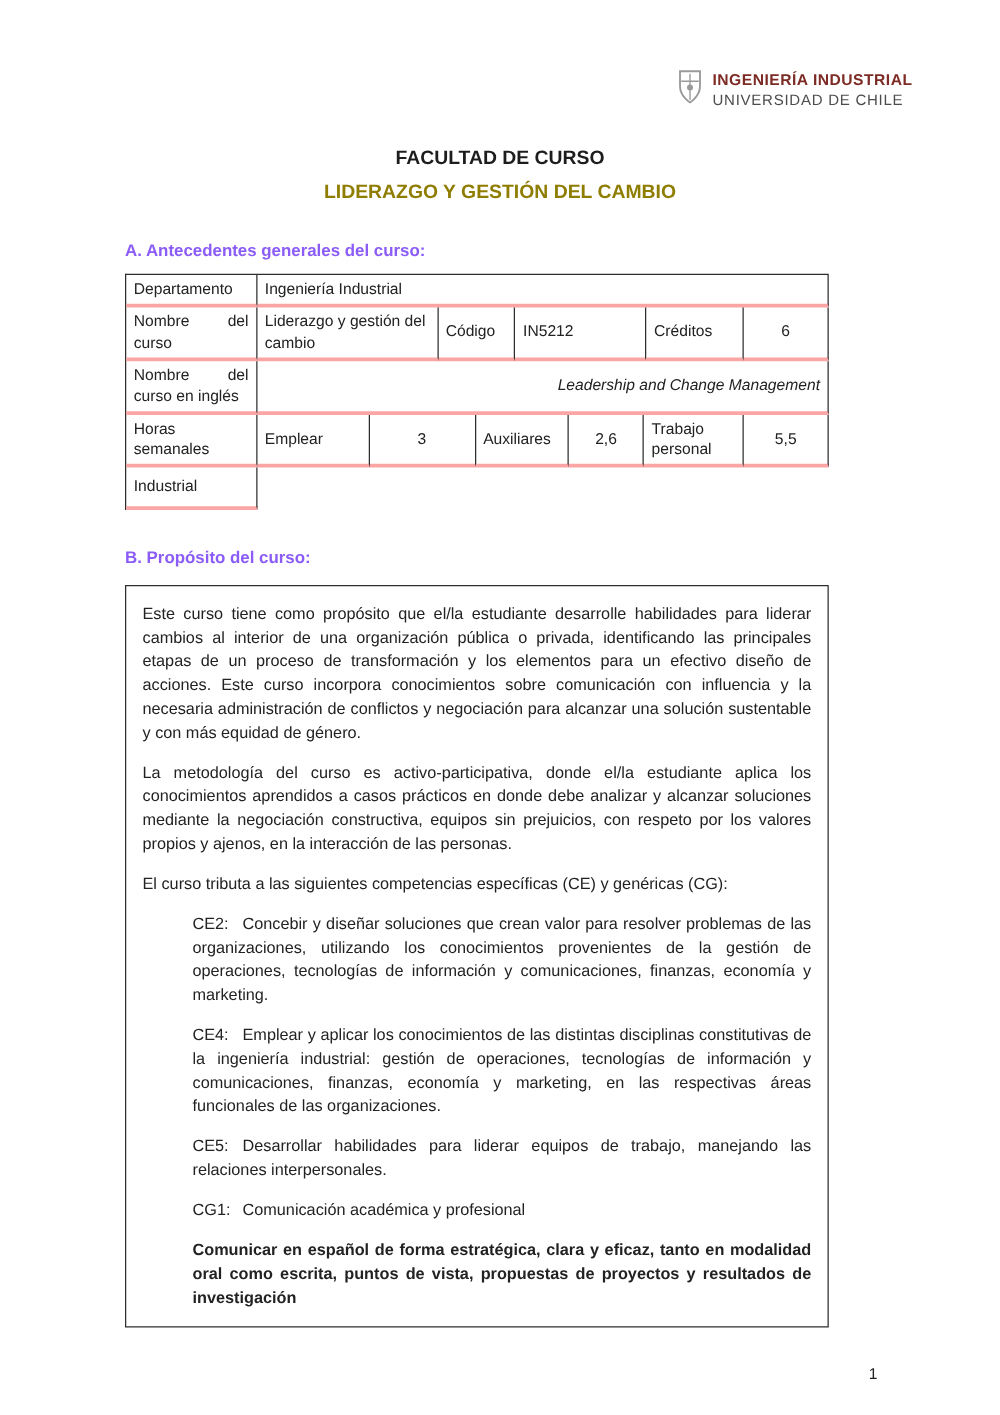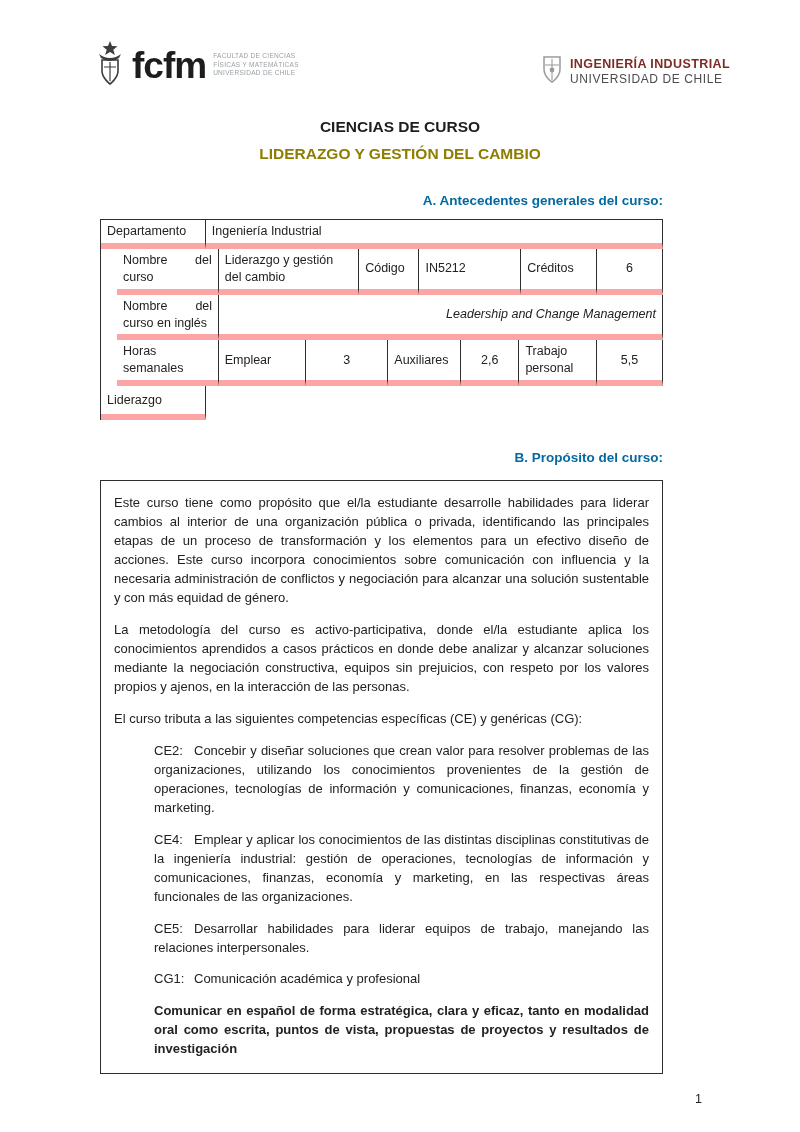--- a/index.html
+++ b/index.html
@@ -36,37 +36,37 @@
   .dept-line1 { font-size: 12.5px; font-weight: bold; letter-spacing: .4px; color: #7d2b25; }
   .dept-line2 { font-size: 12px; letter-spacing: .6px; color: #4c4c4c; }
 
   
   .titles { margin-top: 118px; text-align: center; }
   .title-main { font-size: 15.5px; font-weight: bold; color: #1d1d1d; }
   .title-course { font-size: 15.5px; font-weight: bold; margin-top: 9px; color: #8f7d00; }
 
   
   .content { width: 563px; margin-left: 100px; }
-  .section-heading { font-size: 13.5px; font-weight: bold; color: #0369a1; margin: 30px 0 11px 0; text-align: right; }
+  .section-heading { font-size: 13.5px; font-weight: bold; color: #8b5cf6; margin: 30px 0 11px 0; }
 
   
   .tbl {
     width: 563px; font-size: 12.5px;
     border-top: 1px solid #2e2e2e; border-left: 1px solid #2e2e2e;
   }
   .tr { display: flex; }
   .td {
-    border-right: 1px solid #2e2e2e; border-bottom: 6px solid #fca5a5;
+    border-right: 1px solid #2e2e2e; border-bottom: 3px solid #fca5a5;
     padding: 3px 6px;
     display: flex; flex-direction: column; justify-content: center;
     line-height: 1.35;
   }
   .h26 { min-height: 26px; }
   .h34 { min-height: 34px; }
-  .h40 { min-height: 40px; margin-left: 16px; }
+  .h40 { min-height: 40px; }
   .just { text-align: justify; }
   .center { text-align: center; }
   .italic { font-style: italic; text-align: right; }
 
   
   .purpose-box {
     margin-top: 15px;
     width: 563px;
     border: 1px solid #2e2e2e;
     padding: 13px 13px 14px 13px;
@@ -84,53 +84,37 @@
   .page-number {
     position: absolute; right: 98px; bottom: 26px;
     font-size: 12.5px; color: #222;
   }
 </style>
 </head>
 <body>
 
 <div class="page">
 
-  <div class="logo-left">
-    <span>
-      <svg width="30" height="46" viewBox="0 0 30 46">
-        <path d="M15 1 l2 5 5.5 .3 -4.2 3.4 1.6 5.3 -4.9 -3.1 -4.9 3.1 1.6 -5.3 -4.2 -3.4 5.5 -.3 Z" fill="#3d3d3d"></path>
-        <path d="M4 14 q5 4 11 4 q6 0 11 -4 l-2 4 q-4 3 -9 3 q-5 0 -9 -3 Z" fill="#3d3d3d"></path>
-        <path d="M7 20 h16 v11 c0 7 -8 13 -8 13 s-8 -6 -8 -13 Z" fill="none" stroke="#3d3d3d" stroke-width="1.6"></path>
-        <path d="M15 22 v19 M9 27 h12" stroke="#3d3d3d" stroke-width="1.2" fill="none"></path>
-      </svg>
-    </span>
-    <span class="fcfm-wordmark">fcfm</span>
-    <span class="fcfm-tagline">
-      <div>FACULTAD DE CIENCIAS</div>
-      <div>FÍSICAS Y MATEMÁTICAS</div>
-      <div>UNIVERSIDAD DE CHILE</div>
-    </span>
-  </div>
 
   <div class="logo-right">
     <span>
       <svg width="22" height="30" viewBox="0 0 22 30">
         <path d="M3 2 h16 v12 c0 8 -8 13 -8 13 s-8 -5 -8 -13 Z" fill="none" stroke="#9a9a9a" stroke-width="1.5"></path>
         <path d="M11 4 v21 M4 10 h14" stroke="#9a9a9a" stroke-width="1.1" fill="none"></path>
         <circle cx="11" cy="15" r="2.4" fill="#9a9a9a"></circle>
       </svg>
     </span>
     <span class="dept-lines">
       <div class="dept-line1">INGENIERÍA INDUSTRIAL</div>
       <div class="dept-line2">UNIVERSIDAD DE CHILE</div>
     </span>
   </div>
 
   <div class="titles">
-    <div class="title-main">CIENCIAS DE CURSO</div>
+    <div class="title-main">FACULTAD DE CURSO</div>
     <div class="title-course">LIDERAZGO Y GESTIÓN DEL CAMBIO</div>
   </div>
 
   <div class="content">
 
     <div class="section-heading">A. Antecedentes generales del curso:</div>
 
     <div class="tbl">
       <div class="tr h26">
         <div class="td" style="width:105px">Departamento</div>
@@ -151,21 +135,21 @@
       <div class="tr h40">
         <div class="td" style="width:105px">Horas semanales</div>
         <div class="td" style="width:90px">Emplear</div>
         <div class="td center" style="width:85px">3</div>
         <div class="td" style="width:75px">Auxiliares</div>
         <div class="td center" style="width:60px">2,6</div>
         <div class="td" style="width:80px">Trabajo personal</div>
         <div class="td center" style="width:68px">5,5</div>
       </div>
       <div class="tr h34">
-        <div class="td" style="width:105px">Liderazgo</div>
+        <div class="td" style="width:105px">Industrial</div>
       </div>
     </div>
 
     <div class="section-heading">B. Propósito del curso:</div>
 
     <div class="purpose-box">
       <p class="body-p">Este curso tiene como propósito que el/la estudiante desarrolle habilidades para liderar cambios al interior de una organización pública o privada, identificando las principales etapas de un proceso de transformación y los elementos para un efectivo diseño de acciones. Este curso incorpora conocimientos sobre comunicación con influencia y la necesaria administración de conflictos y negociación para alcanzar una solución sustentable y con más equidad de género.</p>
       <p class="body-p">La metodología del curso es activo-participativa, donde el/la estudiante aplica los conocimientos aprendidos a casos prácticos en donde debe analizar y alcanzar soluciones mediante la negociación constructiva, equipos sin prejuicios, con respeto por los valores propios y ajenos, en la interacción de las personas.</p>
       <p class="body-p">El curso tributa a las siguientes competencias específicas (CE) y genéricas (CG):</p>
 

